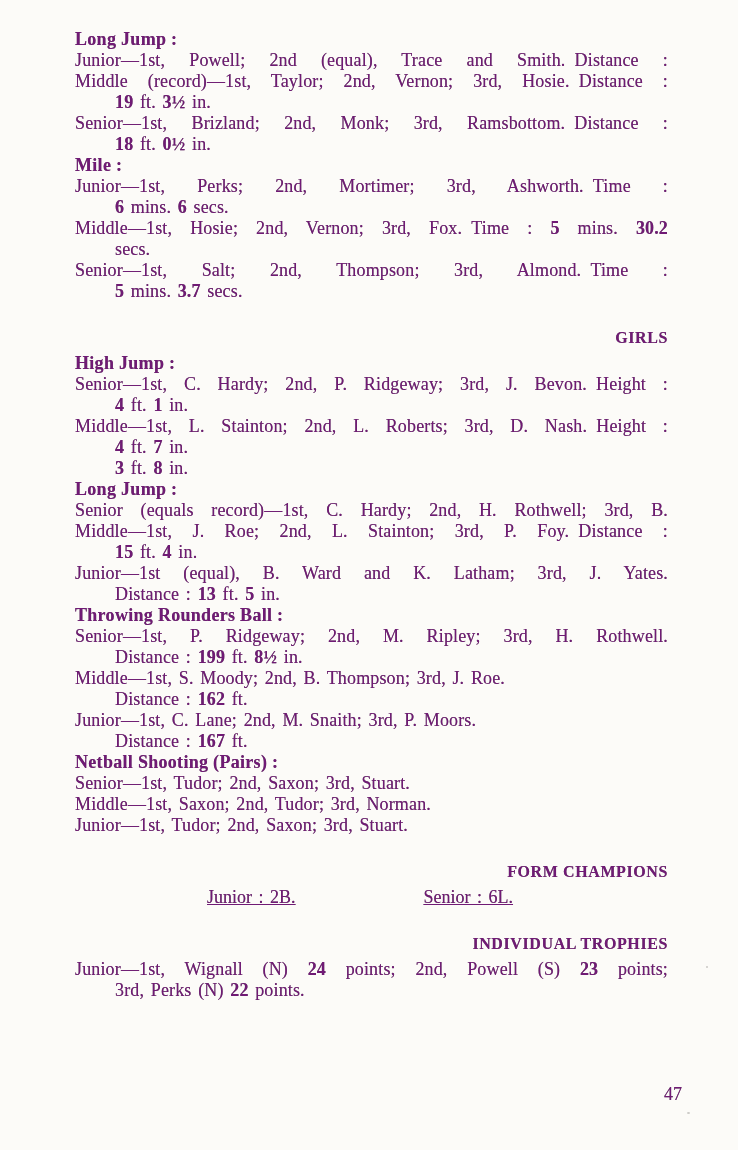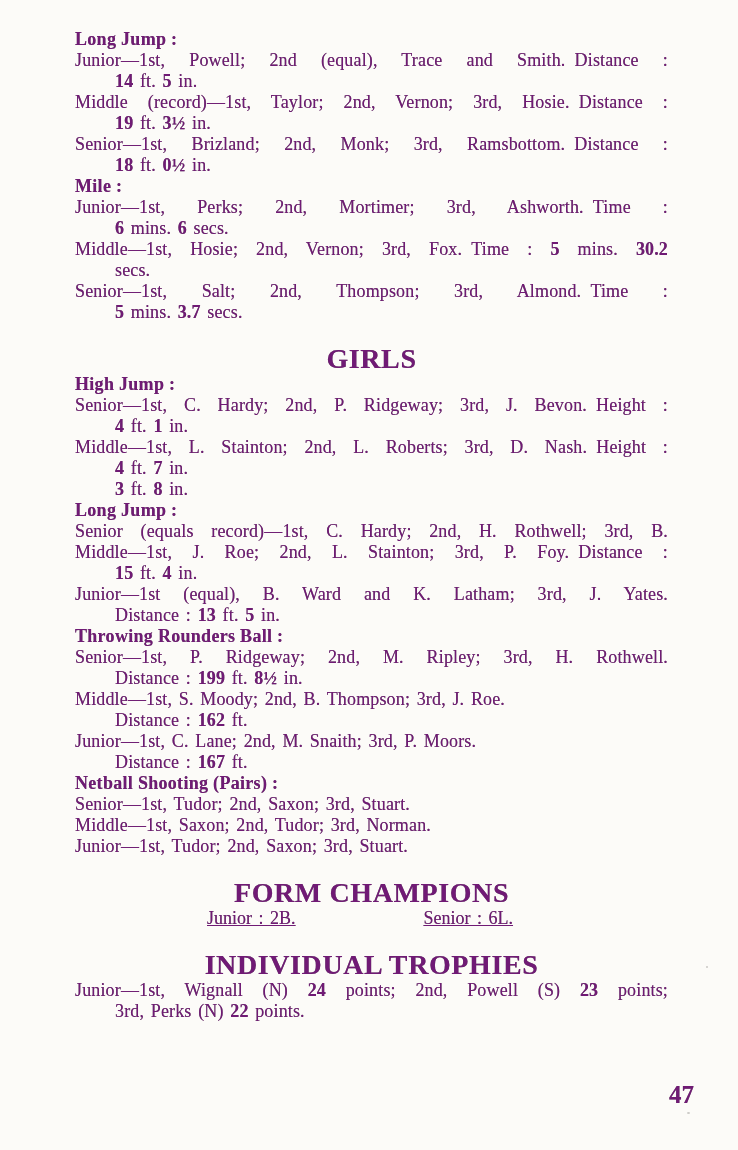--- a/index.html
+++ b/index.html
@@ -17,56 +17,55 @@
     box-sizing: border-box;
     padding: 29px 70px 11px 75px;
     text-shadow: 0 0 0.5px rgba(20,18,15,0.55);
   }
   .blocks { width: 100%; }
   .heading { font-weight: bold; letter-spacing: 0.3px; }
   .line    { word-spacing: 2px; letter-spacing: 0.15px; }
   .cont    { padding-left: 40px; word-spacing: 2px; letter-spacing: 0.15px; }
   .full    { text-align: justify; text-align-last: justify; }
   .center  {
-    text-align: center;
+    text-align: right;
     font-weight: bold;
-    font-size: 28px;
+    font-size: 16px;
     letter-spacing: 0.6px;
     margin-top: 25px;
     margin-bottom: 5px;
   }
   .pair {
     display: flex;
     margin-top: 5px;
     word-spacing: 2px;
     text-decoration: underline;
   }
   .pair .left  { margin-left: 132px; }
   .pair .right { margin-left: 128px; }
   b { font-weight: 700; }
   .page-number {
     position: absolute;
     top: 1084px;
-    right: 44px;
-    font-weight: bold;
-    font-size: 25px;
+    right: 56px;
+    font-weight: normal;
+    font-size: 18px;
   }
   
   .speck { position: absolute; background: rgba(60,55,50,0.25); border-radius: 50%; }
   .speck1 { width: 3px; height: 2px; top: 1112px; right: 48px; }
   .speck2 { width: 2px; height: 2px; top: 966px;  right: 30px; }
 </style>
 </head>
 <body>
 
 <main class="page">
   <div class="blocks">
       <div class="heading">Long Jump :</div>
       <div class="line full">Junior—1st, Powell; 2nd (equal), Trace and Smith. Distance :</div>
-      <div class="cont"><b>14</b> ft. <b>5</b> in.</div>
       <div class="line full">Middle (record)—1st, Taylor; 2nd, Vernon; 3rd, Hosie. Distance :</div>
       <div class="cont"><b>19</b> ft. <b>3½</b> in.</div>
       <div class="line full">Senior—1st, Brizland; 2nd, Monk; 3rd, Ramsbottom. Distance :</div>
       <div class="cont"><b>18</b> ft. <b>0½</b> in.</div>
       <div class="heading">Mile :</div>
       <div class="line full">Junior—1st, Perks; 2nd, Mortimer; 3rd, Ashworth. Time :</div>
       <div class="cont"><b>6</b> mins. <b>6</b> secs.</div>
       <div class="line full">Middle—1st, Hosie; 2nd, Vernon; 3rd, Fox. Time : <b>5</b> mins. <b>30.2</b></div>
       <div class="cont">secs.</div>
       <div class="line full">Senior—1st, Salt; 2nd, Thompson; 3rd, Almond. Time :</div>

